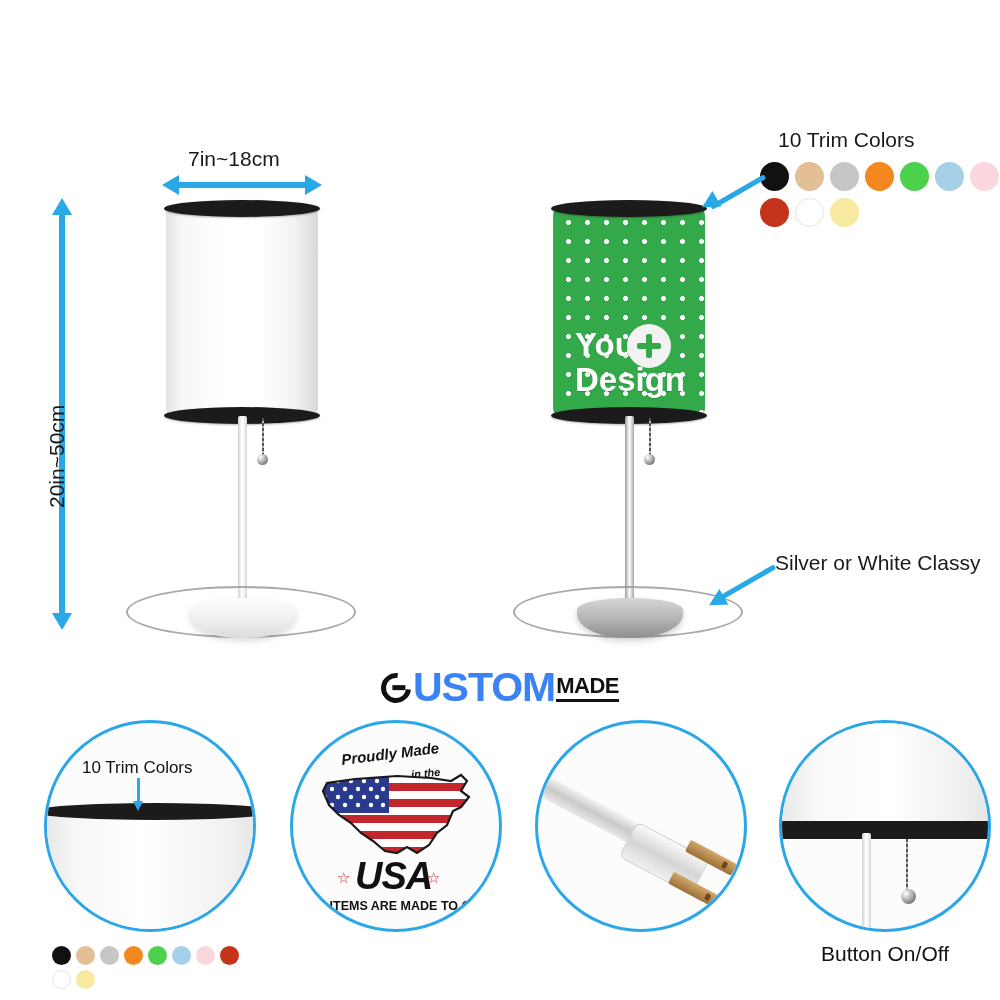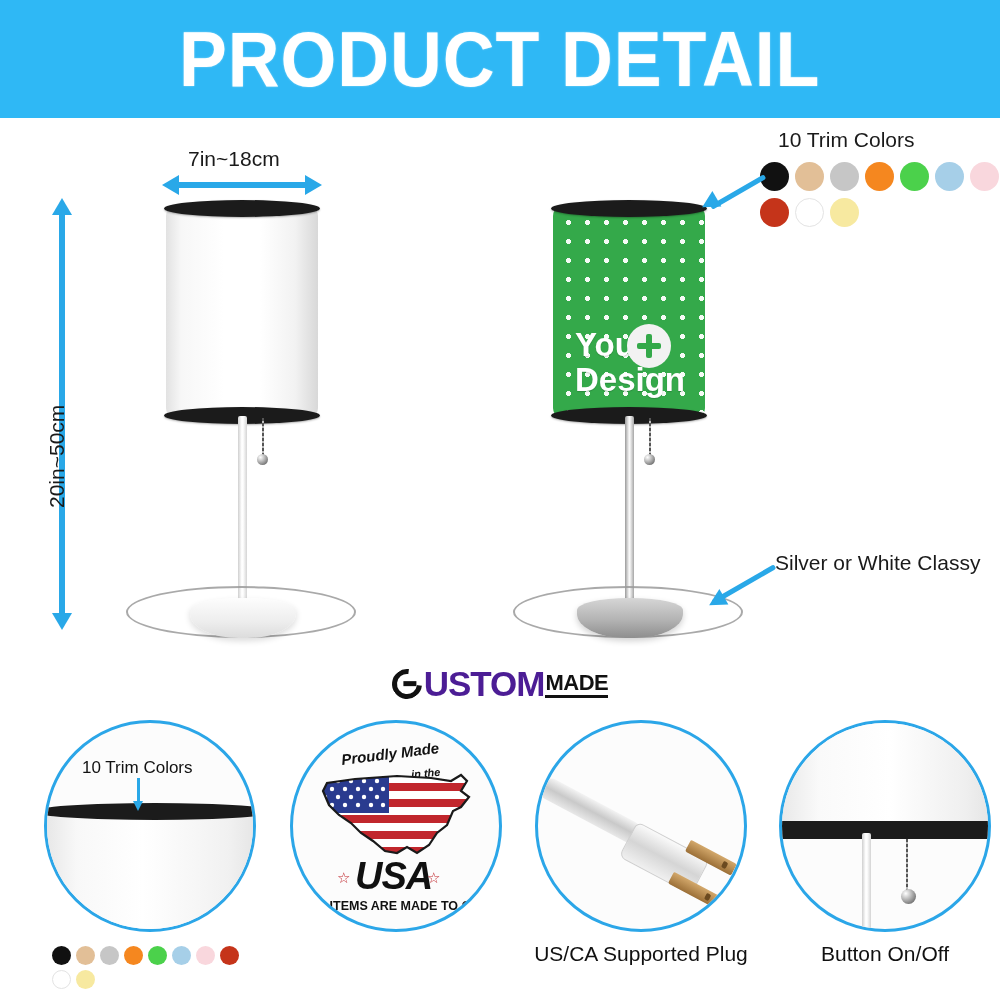--- a/index.html
+++ b/index.html
@@ -159,21 +159,21 @@
   }
   .brand-c {
     width: 30px; height: 30px; border: 5px solid #111; border-radius: 50%;
     border-right-color: transparent; transform: rotate(-38deg); margin-right: 2px;
     position: relative;
   }
   .brand-c::after {
     content: ""; position: absolute; right: 1px; top: 9px; width: 13px; height: 5px; background:#111;
     transform: rotate(38deg);
   }
-  .brand-main { font-size: 35px; font-weight: 700; letter-spacing: -1px; color: #4c1d95; }
+  .brand-main { font-size: 41px; font-weight: 700; letter-spacing: -1px; color: #3b82f6; }
   .brand-sub {
     font-size: 22px; font-weight: 700; color: #111; letter-spacing: -.5px;
     border-bottom: 3px solid #111; margin-left: 1px; line-height: 1.15;
   }
 
   
   .features { position: absolute; left: 0; top: 714px; width: 1000px; height: 286px; }
   .fcircle {
     position: absolute; border: 3px solid #2ba6e8; border-radius: 50%;
     background: #fcfcfc; overflow: hidden;
@@ -211,23 +211,20 @@
     position: absolute; background: linear-gradient(180deg,#d3a86b,#9c7038);
     border-radius: 2px; transform-origin: left center;
   }
   .prong-hole { position: absolute; width: 5px; height: 7px; border-radius: 2px; background: #6b4a20; }
 </style>
 </head>
 <body>
 
 <div id="page">
 
-  <div class="banner">
-    <div class="banner-title">PRODUCT DETAIL</div>
-  </div>
 
   <div class="stage">
 
     <div class="measure-label" style="left:188px; top:29px;">7in~18cm</div>
     <div class="harrow" style="left:178px; top:64px; width:128px;"></div>
 
     <div class="varrow" style="left:59px; top:96px; height:400px;"></div>
     <div class="vlabel" style="left:45px; top:390px;">20in~50cm</div>
 
     <div class="lamp">
@@ -395,21 +392,20 @@
     <div class="fcircle" style="left:535px; top:6px; width:212px; height:212px;">
       <div class="plug-cord" style="left:6px; top:52px; width:104px; height:22px; transform:rotate(28deg);"></div>
       <div class="plug-body" style="left:90px; top:96px; width:82px; height:40px; transform:rotate(28deg);"></div>
       <div class="prong" style="left:150px; top:116px; width:52px; height:13px; transform:rotate(28deg);">
         <span class="prong-hole" style="left:39px; top:3px;"></span>
       </div>
       <div class="prong" style="left:133px; top:148px; width:52px; height:13px; transform:rotate(28deg);">
         <span class="prong-hole" style="left:39px; top:3px;"></span>
       </div>
     </div>
-    <div class="fcaption" style="left:503px; top:228px; width:276px;">US/CA Supported Plug</div>
 
     <div class="fcircle" style="left:779px; top:6px; width:212px; height:212px;">
       <div style="position:absolute; left:-10px; top:-12px; width:236px; height:112px;
                   background:linear-gradient(90deg,#e4e4e4,#fafafa 20%,#ffffff 50%,#efefef 82%,#dedede);"></div>
       <div style="position:absolute; left:-10px; top:98px; width:236px; height:18px; background:#1b1b1b;"></div>
       <div class="pole" style="left:80px; top:110px; height:108px;"></div>
       <div class="chain" style="left:124px; top:116px; height:54px;"></div>
       <div class="chain-ball" style="left:119px; top:166px; width:15px; height:15px;"></div>
     </div>
     <div class="fcaption" style="left:762px; top:228px; width:246px;">Button On/Off</div>

